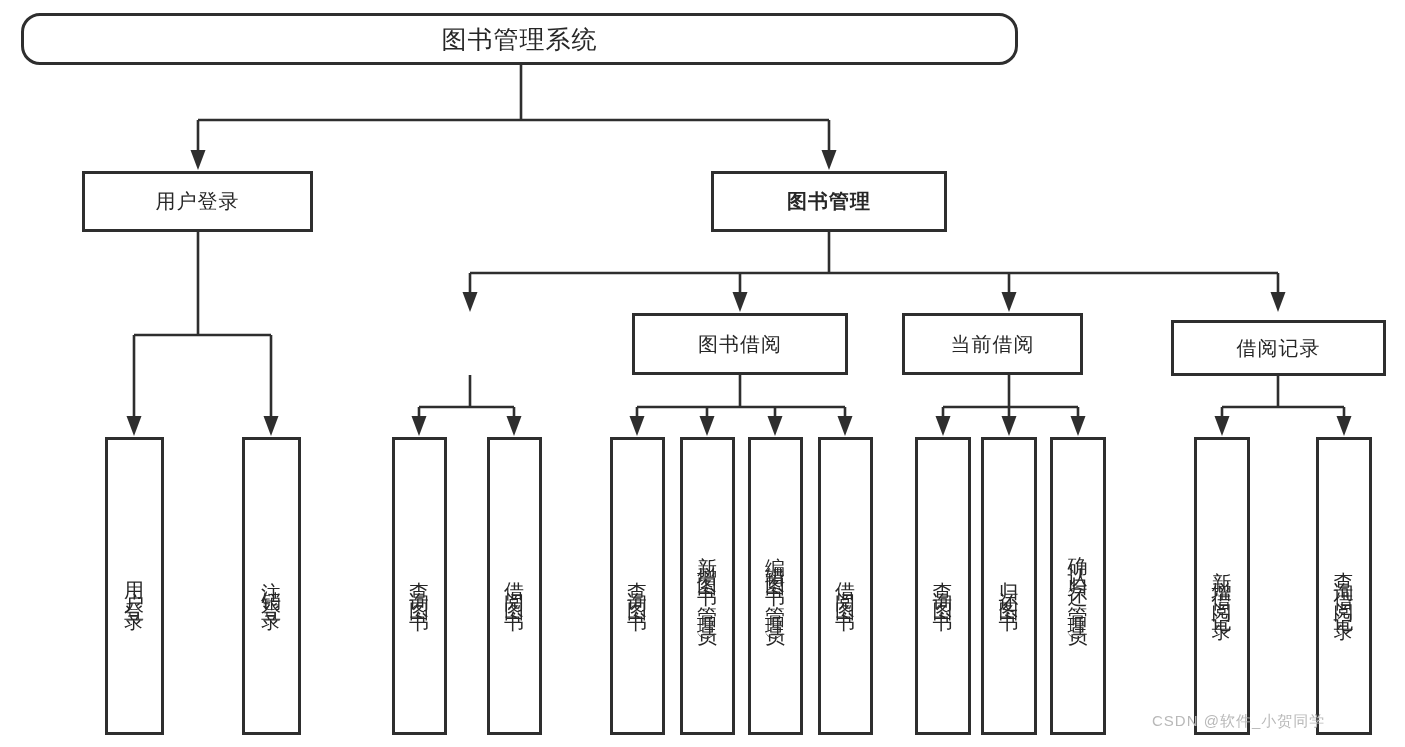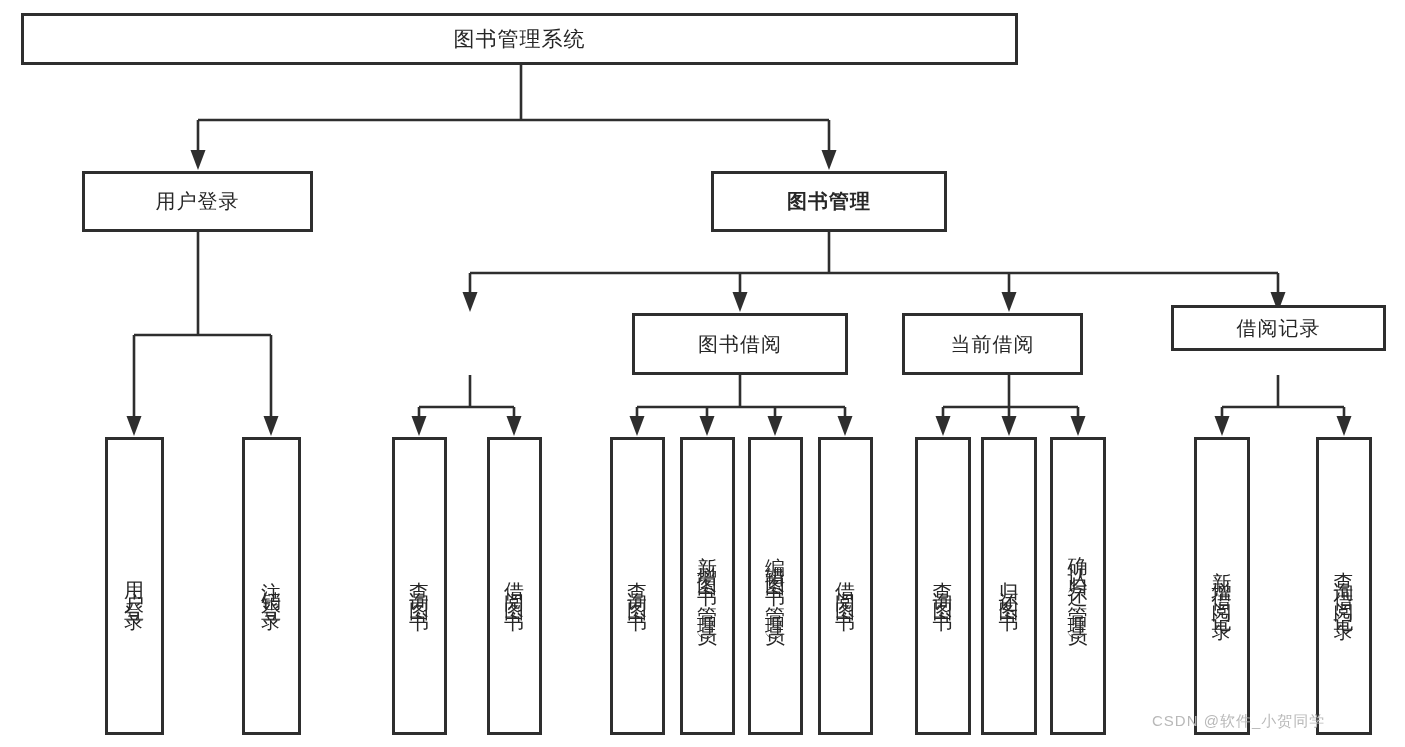--- a/index.html
+++ b/index.html
@@ -32,21 +32,21 @@
     border:3px solid var(--line);
     background:var(--background);
     display:flex;
     align-items:center;
     justify-content:center;
     color:var(--text);
     font-size:20px;
     letter-spacing:1px;
     white-space:nowrap;
   }
-  .node.root{font-size:21px;}
+  .node.root{font-size:25px;border-radius:19px;}
   .node.leaf{
     letter-spacing:0;
   }
   .leaf-label{
     writing-mode:vertical-rl;
     text-orientation:mixed;
     line-height:1;
     letter-spacing:10px;
     font-size:20px;
     color:var(--text);
@@ -119,21 +119,21 @@
   <div class="node" style="left:711px;top:171px;width:236px;height:61px;font-weight:bold;">
     <span>图书管理</span>
   </div>
 
   <div class="node" style="left:632px;top:313px;width:216px;height:62px;">
     <span>图书借阅</span>
   </div>
   <div class="node" style="left:902px;top:313px;width:181px;height:62px;">
     <span>当前借阅</span>
   </div>
-  <div class="node" style="left:1171px;top:305px;width:215px;height:46px;">
+  <div class="node" style="left:1171px;top:320px;width:215px;height:56px;">
     <span>借阅记录</span>
   </div>
 
   <div class="node leaf" style="left:105px;top:437px;width:59px;height:298px;">
     <span class="leaf-label">用户登录</span>
   </div>
   <div class="node leaf" style="left:242px;top:437px;width:59px;height:298px;">
     <span class="leaf-label">注销登录</span>
   </div>
 

